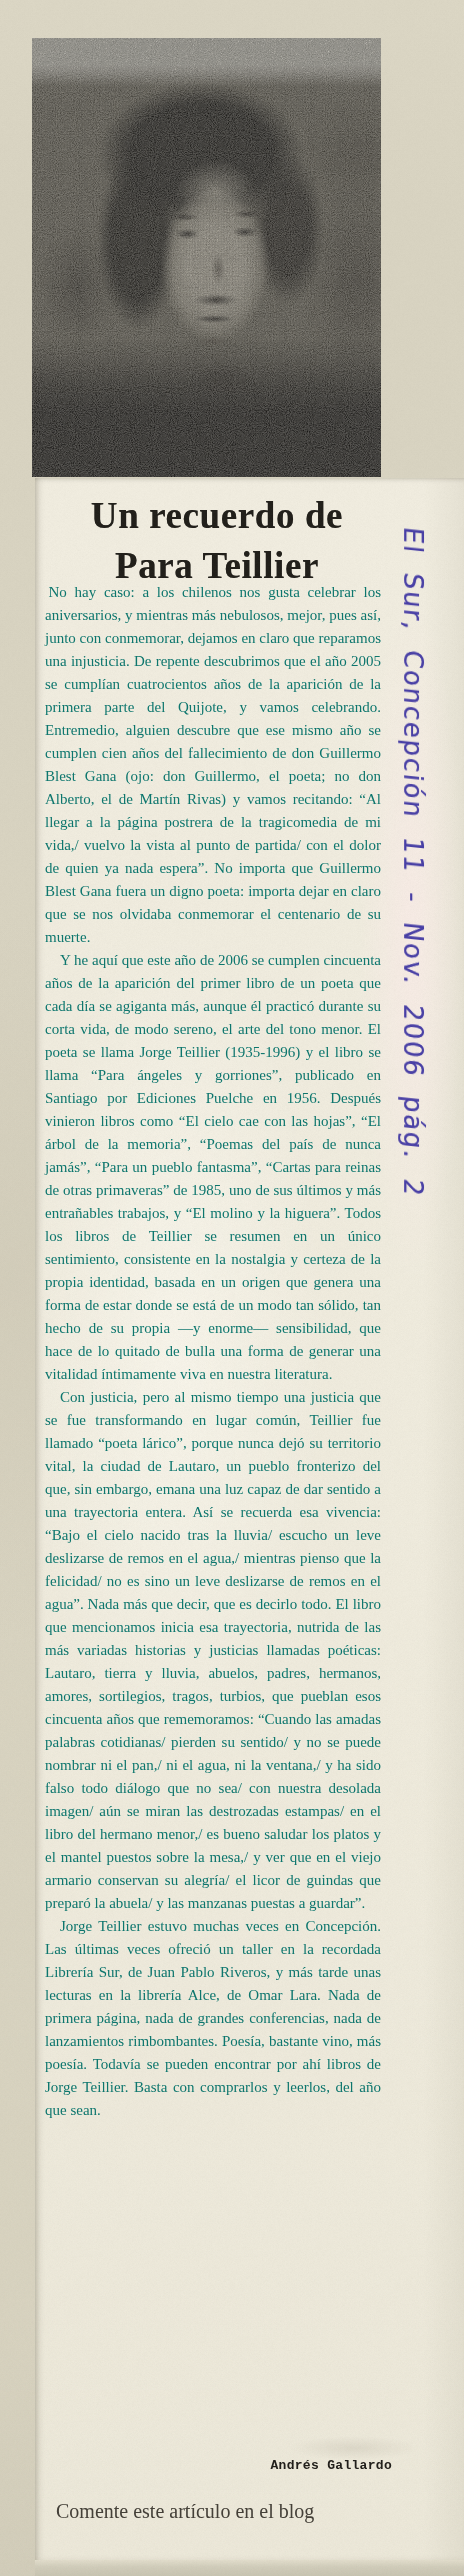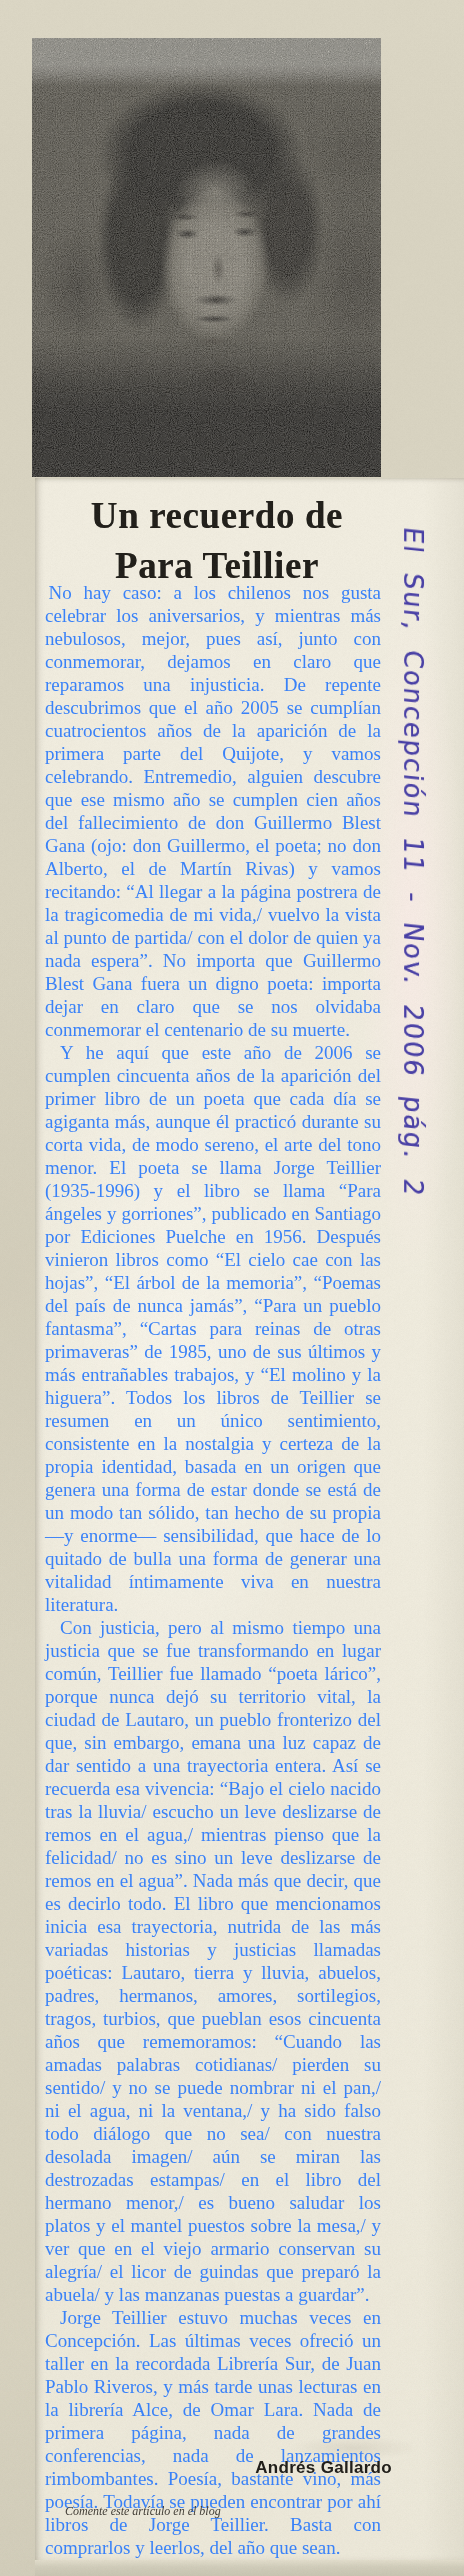--- a/index.html
+++ b/index.html
@@ -60,33 +60,33 @@
   
   .printed{position:absolute;inset:0;filter:blur(0.3px) contrast(1.04);}
   .headline{
     position:absolute;left:35px;top:483px;width:348px;margin:8px;
     text-align:center;font-family:"Liberation Serif",serif;font-weight:700;
     font-size:37px;line-height:50px;letter-spacing:0.6px;color:#24221d;
     text-shadow:0 0 0.6px rgba(30,28,24,.5);
   }
   .body{
     position:absolute;left:45px;top:581px;width:336px;
-    font-size:19px;line-height:23px;color:#3b82f6;text-align:justify;
+    font-size:15px;line-height:23px;color:#0f766e;text-align:justify;
   }
   .body p{margin:0;text-indent:15px;}
   .body p.first{text-indent:3.5px;}
   .byline{
     position:absolute;left:45px;top:2458px;width:347px;
-    font-family:Liberation Sans, sans-serif;font-weight:700;
-    font-size:17px;color:#23211d;text-align:right;letter-spacing:0.3px;
+    font-family:Liberation Mono, monospace;font-weight:700;
+    font-size:13px;color:#23211d;text-align:right;letter-spacing:0.3px;
   }
   .footer{
-    position:absolute;left:65px;top:2498px;width:290px;
-    font-family:"Liberation Serif",serif;font-style:italic;
-    font-size:12px;line-height:26px;color:#45413a;
+    position:absolute;left:56px;top:2498px;width:290px;
+    font-family:"Liberation Serif",serif;
+    font-size:20px;line-height:26px;color:#45413a;
   }
 
   
   .handwriting{
     position:absolute;left:430px;top:529px;width:828px;height:34px;
     transform-origin:0 0;transform:rotate(90deg) skewX(-6deg);
     font-family:"DejaVu Sans",sans-serif;
     font-size:26px;line-height:34px;letter-spacing:1.7px;word-spacing:8.7px;
     color:#473ea6;white-space:nowrap;
     text-shadow:0 0 0.6px rgba(71,62,166,.7);

